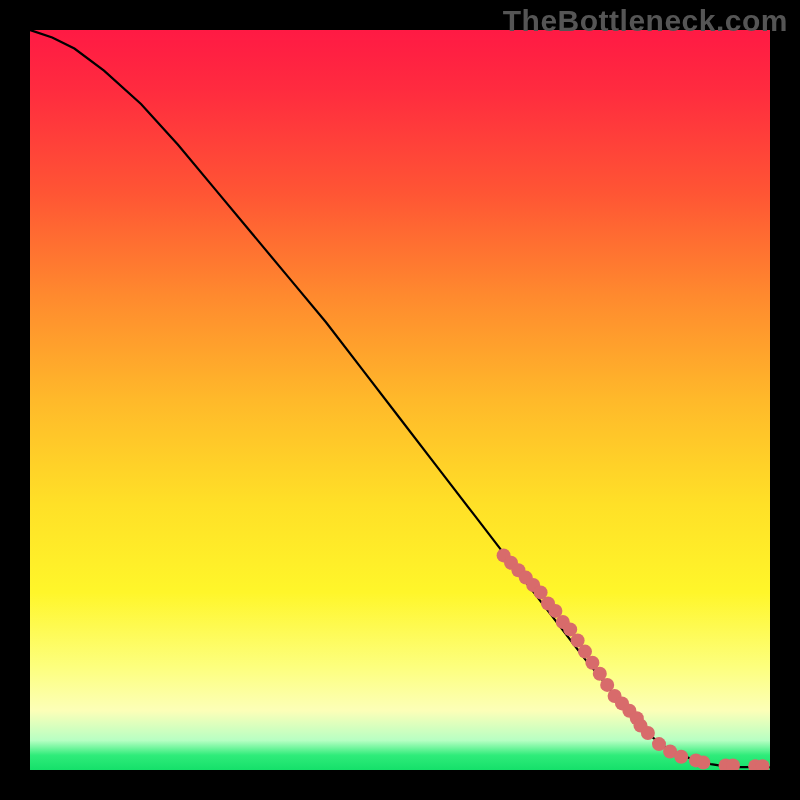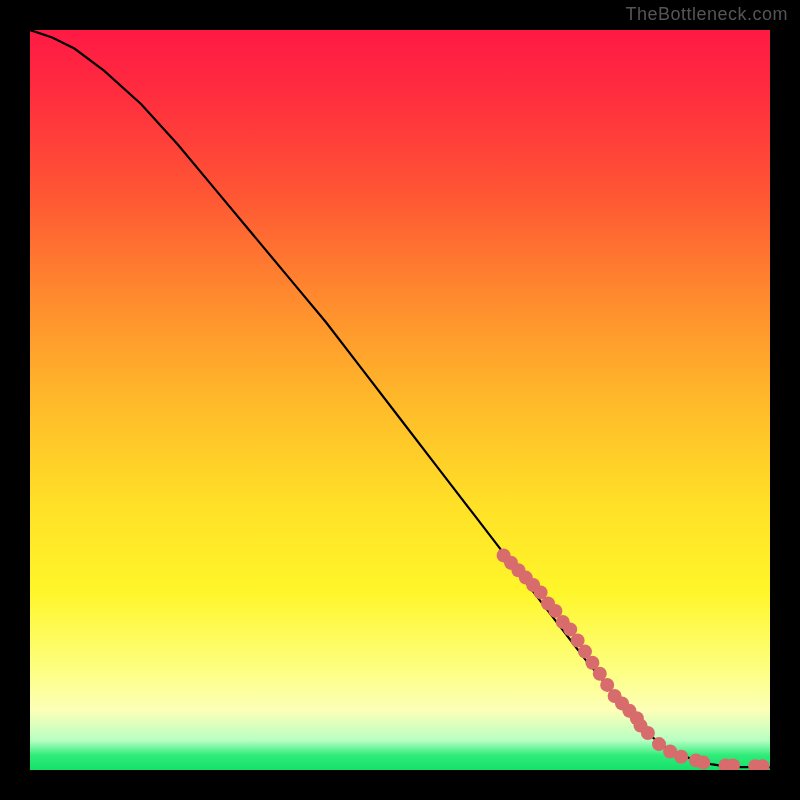--- a/index.html
+++ b/index.html
@@ -15,22 +15,22 @@
     position: relative;
     width: 800px;
     height: 800px;
     background: #000;
   }
   .watermark {
     position: absolute;
     top: 4px;
     right: 12px;
     color: #555;
-    font-size: 18px;
-    font-weight: 400;
+    font-size: 30px;
+    font-weight: 700;
     letter-spacing: 0.5px;
     z-index: 5;
     user-select: none;
     margin-left: 36px;
   }
   .plot {
     position: absolute;
     left: 30px;
     top: 30px;
     width: 740px;

